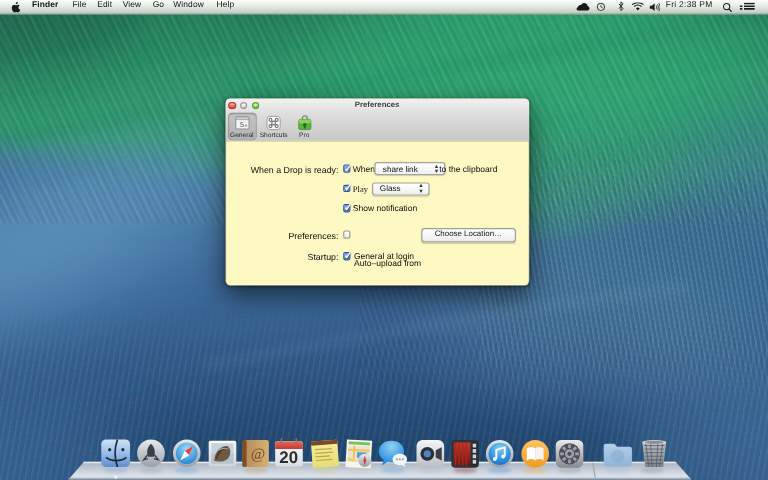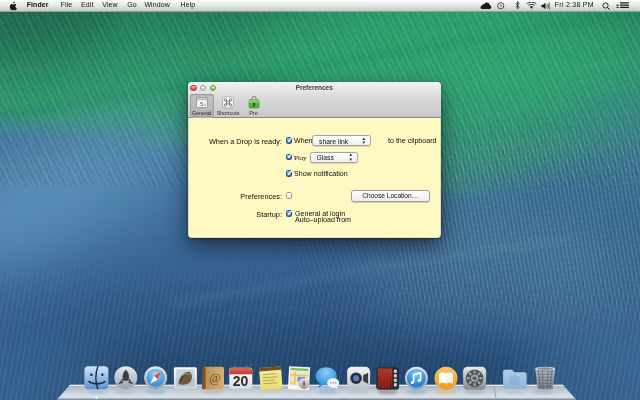--- a/index.html
+++ b/index.html
@@ -183,21 +183,21 @@
 
  <div class="rlab" style="top:55.5px;">When a Drop is ready:</div>
  <div class="cb cbon" style="top:55.7px;">
         <span class="chk">✓</span>
       </div>
  <div class="ctext" style="left:106px;top:55.5px;">When</div>
  <div class="pop" style="left:124px;top:53.5px;width:58.5px;">
    <span class="pt">share link</span>
    <span class="arr">▲<br>▼</span>
  </div>
- <div class="ctext" style="left:200px;top:55.5px;">to the clipboard</div>
+ <div class="ctext" style="left:178px;top:55.5px;">to the clipboard</div>
 
  <div class="cb cbon" style="top:72.2px;">
         <span class="chk">✓</span>
       </div>
  <div class="ctext" style="left:106px;top:72px;font-family:Liberation Serif, serif;">Play</div>
  <div class="pop" style="left:121.5px;top:70px;width:48px;">
    <span class="pt">Glass</span>
    <span class="arr">▲<br>▼</span>
  </div>
 

